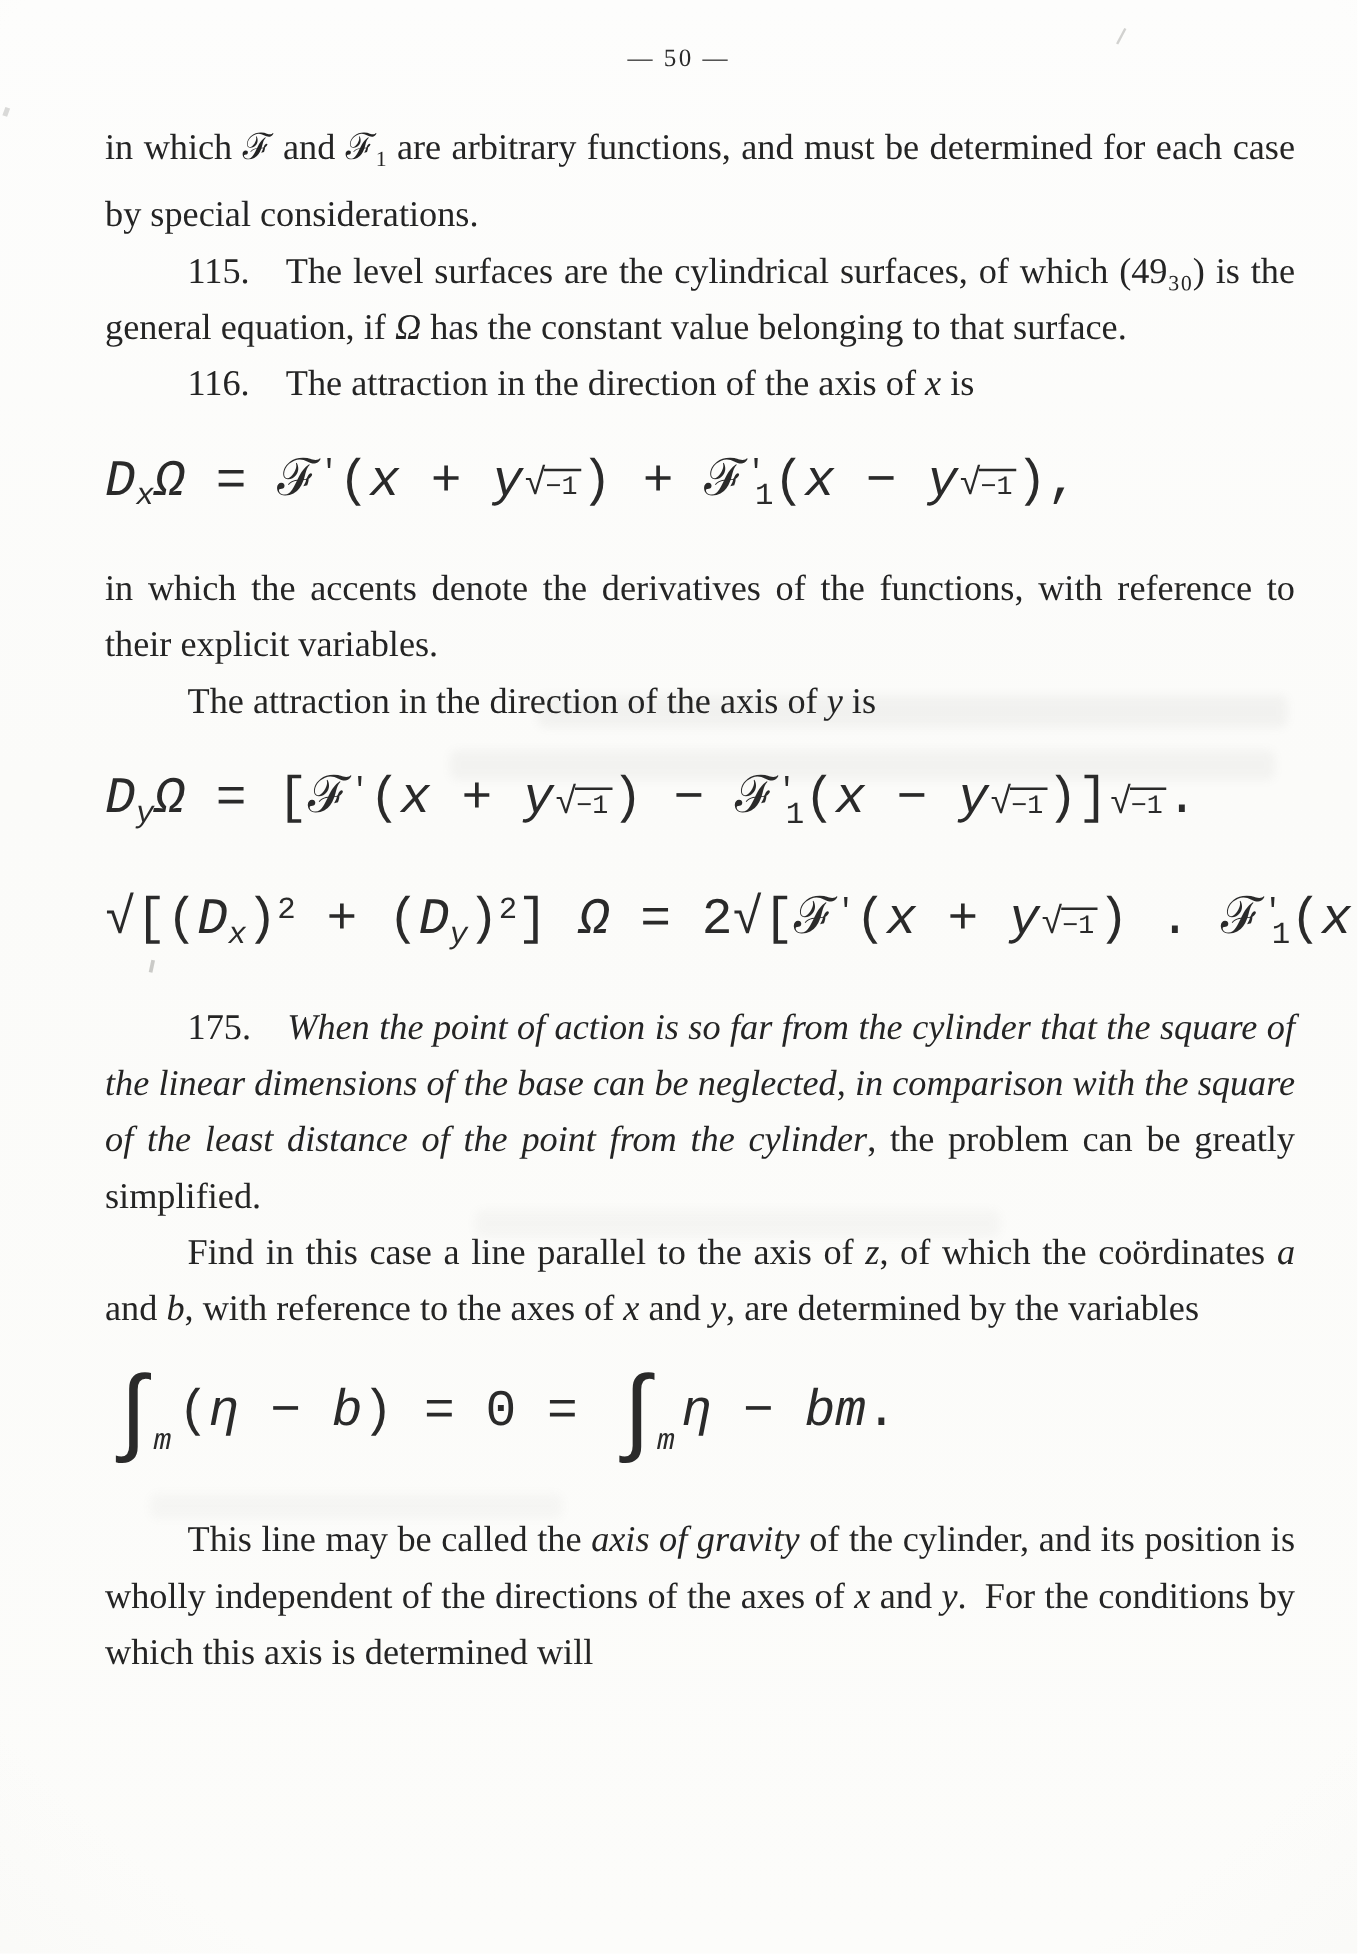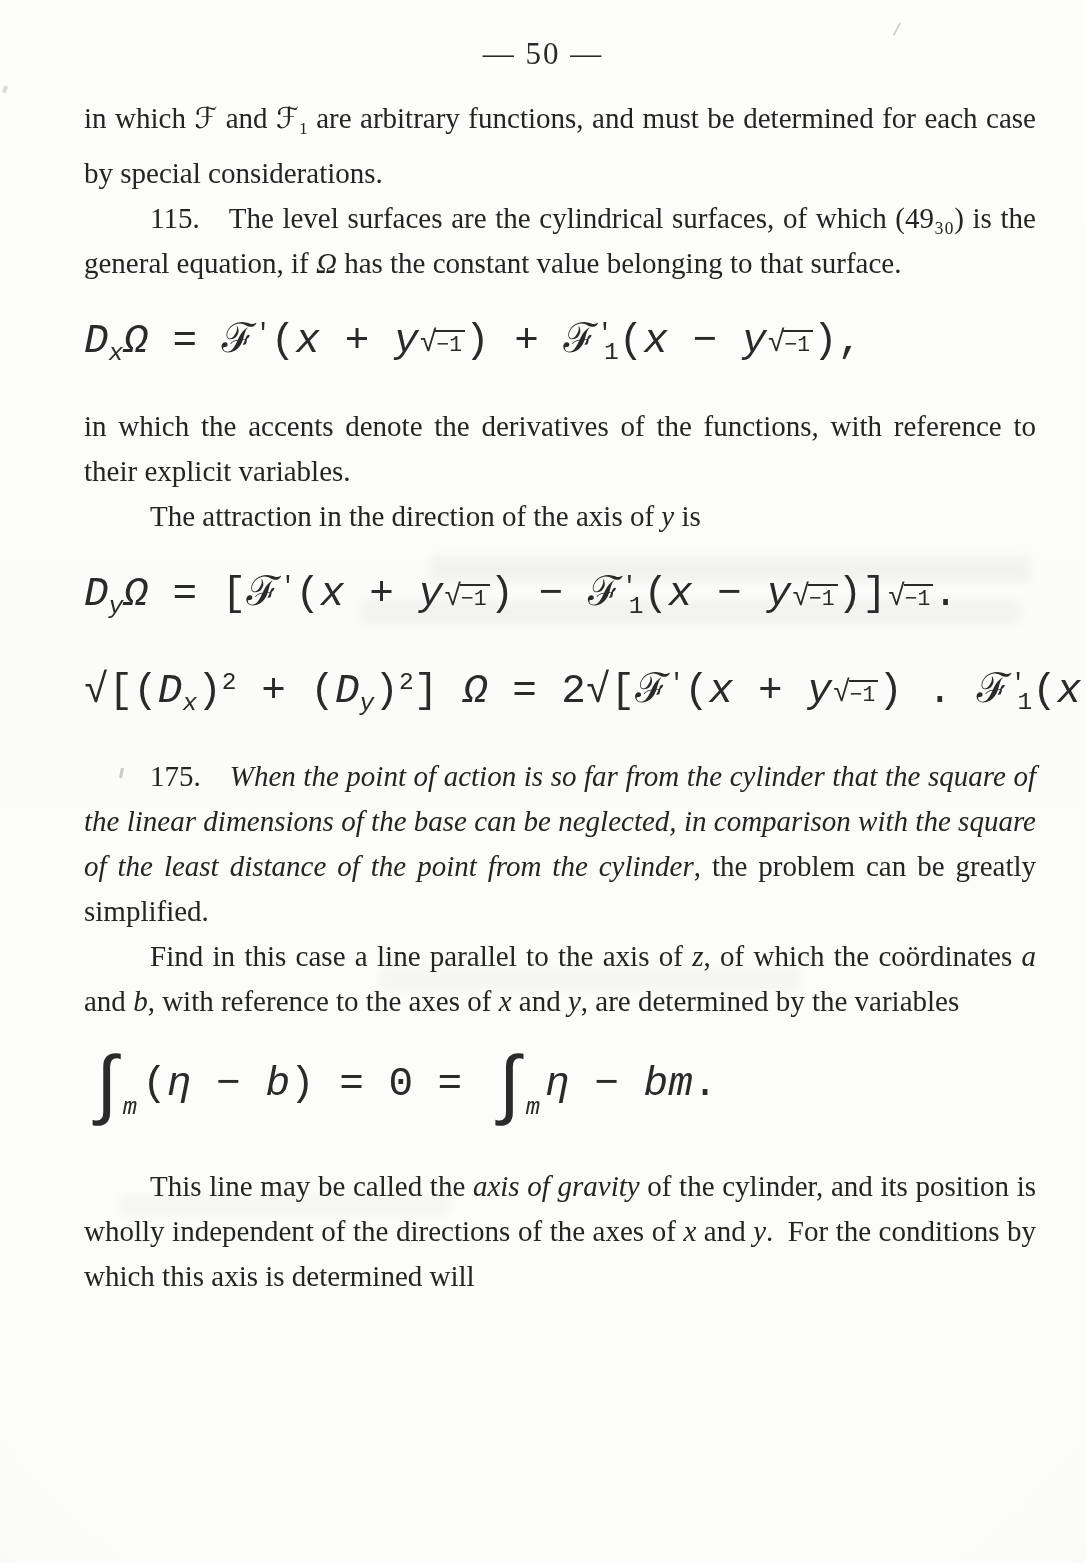--- a/index.html
+++ b/index.html
@@ -15,36 +15,37 @@
       radial-gradient(ellipse 120% 100% at 50% 45%, rgba(255,255,255,0) 60%, rgba(225,225,222,0.35) 100%),
       linear-gradient(180deg, #fdfdfc 0%, #fbfbf9 40%, #fcfcfa 100%);
     overflow: hidden;
     font-family: "Liberation Serif", "DejaVu Serif", "DejaVu Sans", serif;
     color: #232323;
   }
   .pagenum {
     margin: 0;
     padding-top: 36px;
     text-align: center;
-    font-size: 31px;
+    font-size: 20px;
     letter-spacing: 2px;
     color: #2a2a2a;
   }
   .content {
     position: absolute;
     left: 84px;
     top: 96px;
     width: 952px;
   }
   .p {
     margin: 0;
     font-size: 29px;
     line-height: 45px;
     text-align: justify;
     color: #242424;
+    font-family: Liberation Serif, serif;
   }
   .ind { text-indent: 66px; }
   .eq {
     margin: 24px 0 26px 0;
     text-align: left;
     font-size: 41px;
     line-height: 50px;
     color: #2a2a2a;
     white-space: nowrap;
     font-family: Liberation Mono, monospace;
@@ -123,20 +124,21 @@
   <div class="speck sp4"></div>
 
   <div class="pagenum">— 50 —</div>
 
   <div class="content">
 
     <p class="p"><span>in which ℱ and ℱ</span><span class="sub">1</span><span> are arbitrary functions, and must be determined for each case by special considerations.</span></p>
 
     <p class="p ind"><span>115. The level surfaces are the cylindrical surfaces, of which (49₃₀) is the general equation, if </span><span class="i">Ω</span><span> has the constant value belonging to that surface.</span></p>
 
+    <p class="p ind"><span>116. The attraction in the direction of the axis of </span><span class="i">x</span><span> is</span></p>
 
     <div class="eq"><span class="i">D</span><span class="i sub">x</span><span class="i">Ω</span><span> = </span><span>ℱ</span><span class="sup">′</span><span>(</span><span class="i">x</span><span> + </span><span class="i">y</span><span class="rads">√</span><span class="r1">−1</span><span>) + </span><span>ℱ</span><span class="sup">′</span><span class="sub tuck">1</span><span>(</span><span class="i">x</span><span> − </span><span class="i">y</span><span class="rads">√</span><span class="r1">−1</span><span>),</span></div>
 
     <p class="p"><span>in which the accents denote the derivatives of the functions, with reference to their explicit variables.</span></p>
 
     <p class="p ind"><span>The attraction in the direction of the axis of </span><span class="i">y</span><span> is</span></p>
 
     <div class="eq"><span class="i">D</span><span class="i sub">y</span><span class="i">Ω</span><span> = [</span><span>ℱ</span><span class="sup">′</span><span>(</span><span class="i">x</span><span> + </span><span class="i">y</span><span class="rads">√</span><span class="r1">−1</span><span>) − </span><span>ℱ</span><span class="sup">′</span><span class="sub tuck">1</span><span>(</span><span class="i">x</span><span> − </span><span class="i">y</span><span class="rads">√</span><span class="r1">−1</span><span>)]</span><span class="rads">√</span><span class="r1">−1</span><span>.</span></div>
 
 

